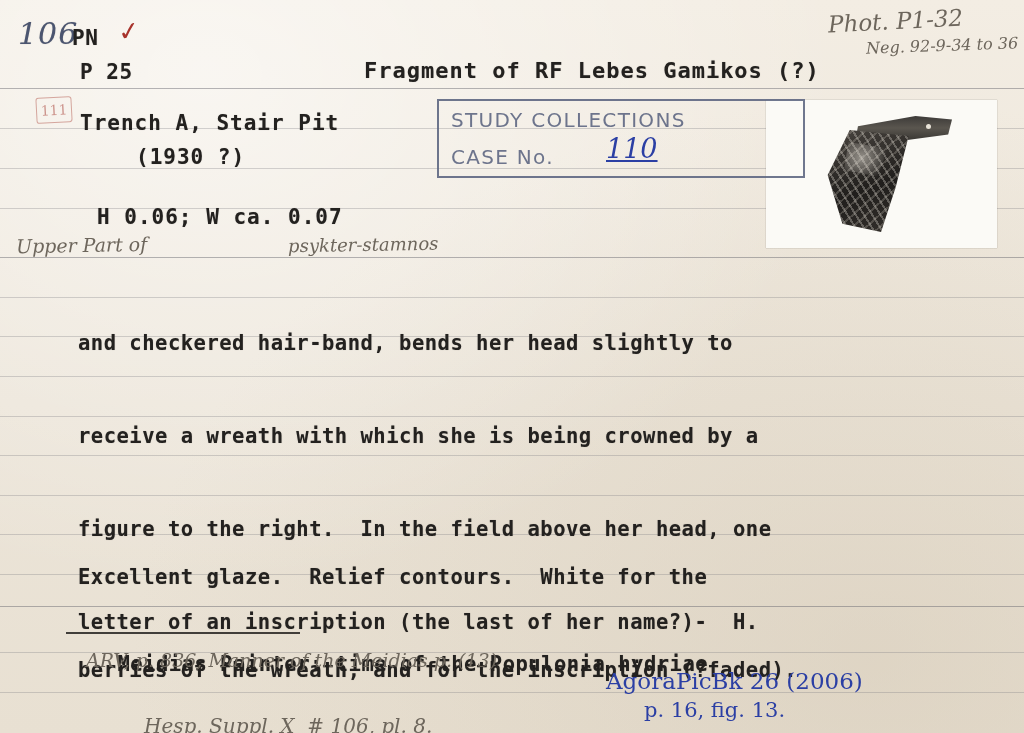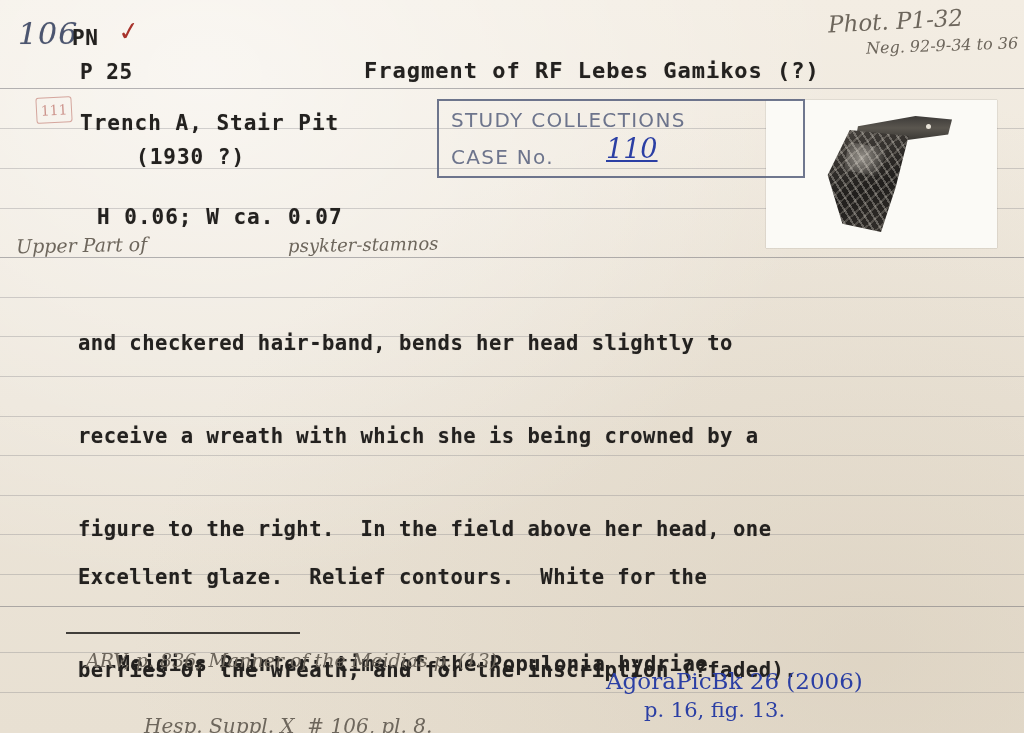--- a/index.html
+++ b/index.html
@@ -273,20 +273,21 @@
 
   <div class="layer">
     <div class="hand pencil" style="left:16px; top:234px; font-size:19px; transform:rotate(-1deg);">Upper Part of</div>
     <div class="hand pencil" style="left:288px; top:234px; font-size:18px; transform:rotate(-1deg);">psykter-stamnos</div>
   </div>
 
   <div class="typed t-body" style="left:78px; top:266px;">
     <div>and checkered hair-band, bends her head slightly to</div>
     <div>receive a wreath with which she is being crowned by a</div>
     <div>figure to the right.  In the field above her head, one</div>
+    <div>letter of an inscription (the last of her name?)-  H.</div>
     
     
   </div>
 
   <div class="typed t-body" style="left:78px; top:500px;">
     <div>Excellent glaze.  Relief contours.  White for the</div>
     <div>berries of the wreath, and for the inscription (?faded).</div>
   </div>
 
   <div class="typed t-body" style="left:66px; top:618px;">

